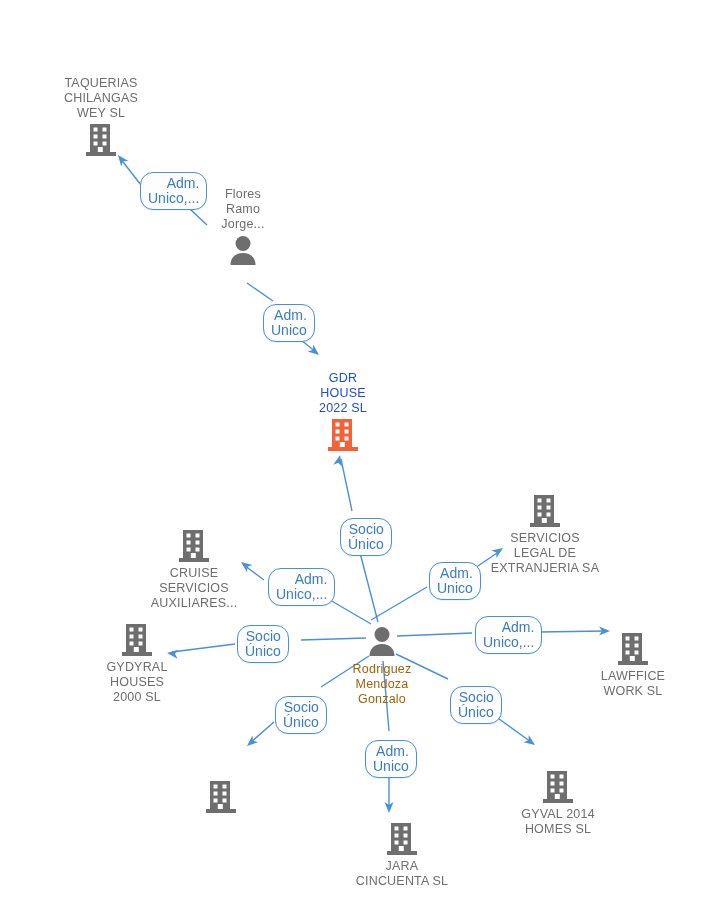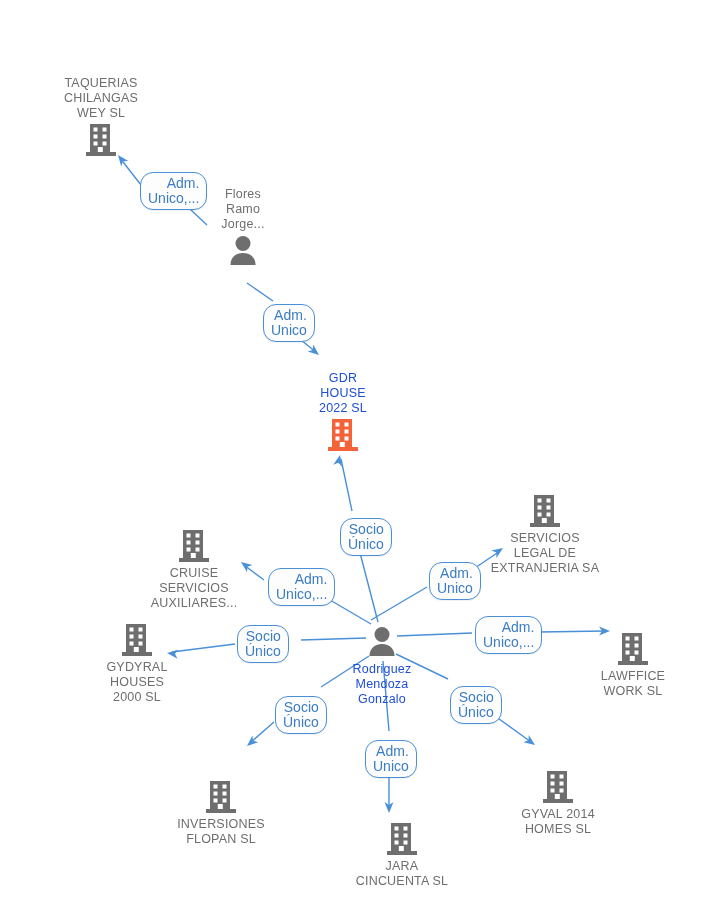--- a/index.html
+++ b/index.html
@@ -193,21 +193,21 @@
             <rect x="11.8" y="24" width="5" height="5" fill="#ffffff"></rect>
           </svg></span>
         <span class="nlabel" style="color:#6e6e6e">LAWFFICE
 WORK  SL</span>
       </div>
       <div class="node label-below" style="left: 382px; top: 598px;">
         <span class="glyph"><svg width="34" height="34" viewBox="0 0 34 34">
             <circle cx="17" cy="9.5" r="7.5" fill="#6e6e6e"></circle>
             <path d="M17 19 C 9 19 4.5 24 4.5 31 L 29.5 31 C 29.5 24 25 19 17 19 Z" fill="#6e6e6e"></path>
           </svg></span>
-        <span class="nlabel" style="color:#1d4ed8">Rodriguez
+        <span class="nlabel" style="color:#a16207">Rodriguez
 Mendoza
 Gonzalo</span>
       </div>
       <div class="node label-below" style="left: 137px; top: 596px;">
         <span class="glyph"><svg width="30" height="34" viewBox="0 0 30 34">
             <rect x="4" y="1" width="20" height="28" fill="#6e6e6e"></rect>
             <rect x="0" y="29" width="30" height="4" fill="#6e6e6e"></rect>
             <rect x="7.5" y="4.5" width="4" height="4" fill="#ffffff"></rect>
             <rect x="16.5" y="4.5" width="4" height="4" fill="#ffffff"></rect>
             <rect x="7.5" y="11.5" width="4" height="4" fill="#ffffff"></rect>
@@ -225,22 +225,20 @@
             <rect x="4" y="1" width="20" height="28" fill="#6e6e6e"></rect>
             <rect x="0" y="29" width="30" height="4" fill="#6e6e6e"></rect>
             <rect x="7.5" y="4.5" width="4" height="4" fill="#ffffff"></rect>
             <rect x="16.5" y="4.5" width="4" height="4" fill="#ffffff"></rect>
             <rect x="7.5" y="11.5" width="4" height="4" fill="#ffffff"></rect>
             <rect x="16.5" y="11.5" width="4" height="4" fill="#ffffff"></rect>
             <rect x="7.5" y="18.5" width="4" height="4" fill="#ffffff"></rect>
             <rect x="16.5" y="18.5" width="4" height="4" fill="#ffffff"></rect>
             <rect x="11.8" y="24" width="5" height="5" fill="#ffffff"></rect>
           </svg></span>
-        <span class="nlabel" style="color:#6e6e6e">INVERSIONES
-FLOPAN  SL</span>
       </div>
       <div class="node label-below" style="left: 558px; top: 743px;">
         <span class="glyph"><svg width="30" height="34" viewBox="0 0 30 34">
             <rect x="4" y="1" width="20" height="28" fill="#6e6e6e"></rect>
             <rect x="0" y="29" width="30" height="4" fill="#6e6e6e"></rect>
             <rect x="7.5" y="4.5" width="4" height="4" fill="#ffffff"></rect>
             <rect x="16.5" y="4.5" width="4" height="4" fill="#ffffff"></rect>
             <rect x="7.5" y="11.5" width="4" height="4" fill="#ffffff"></rect>
             <rect x="16.5" y="11.5" width="4" height="4" fill="#ffffff"></rect>
             <rect x="7.5" y="18.5" width="4" height="4" fill="#ffffff"></rect>

